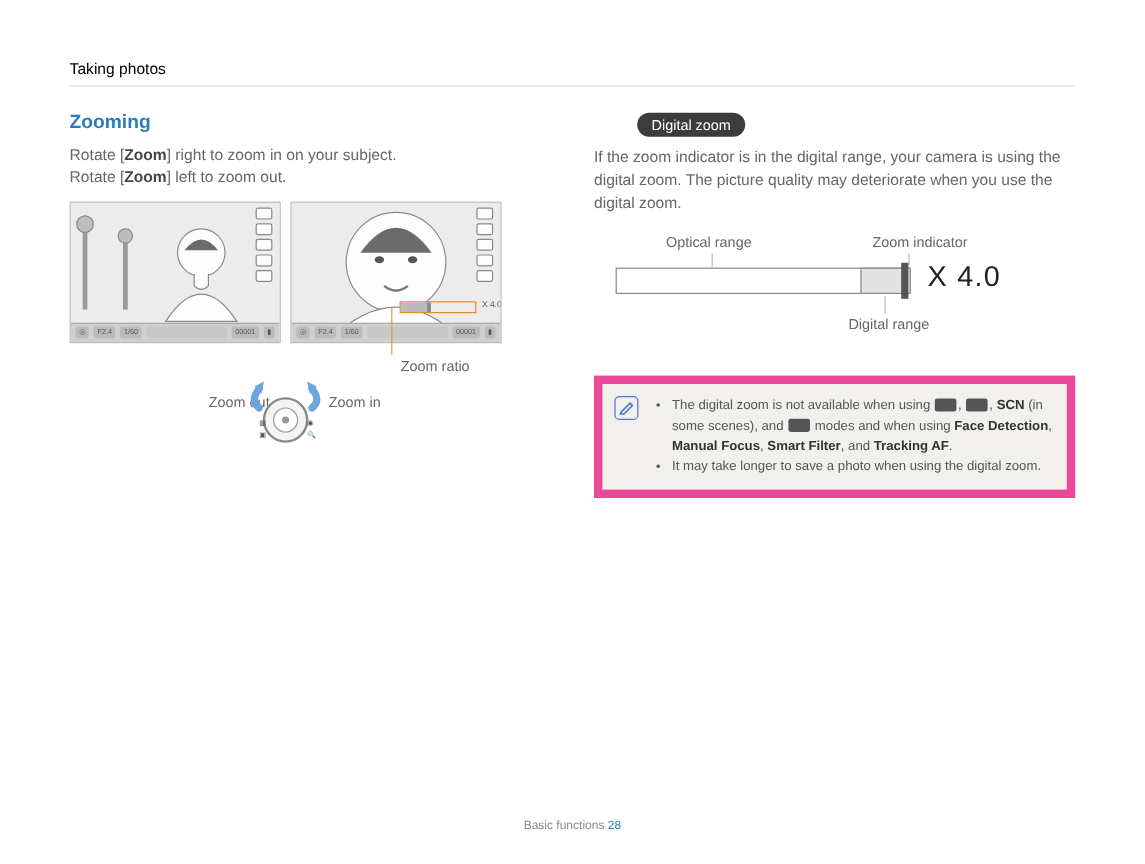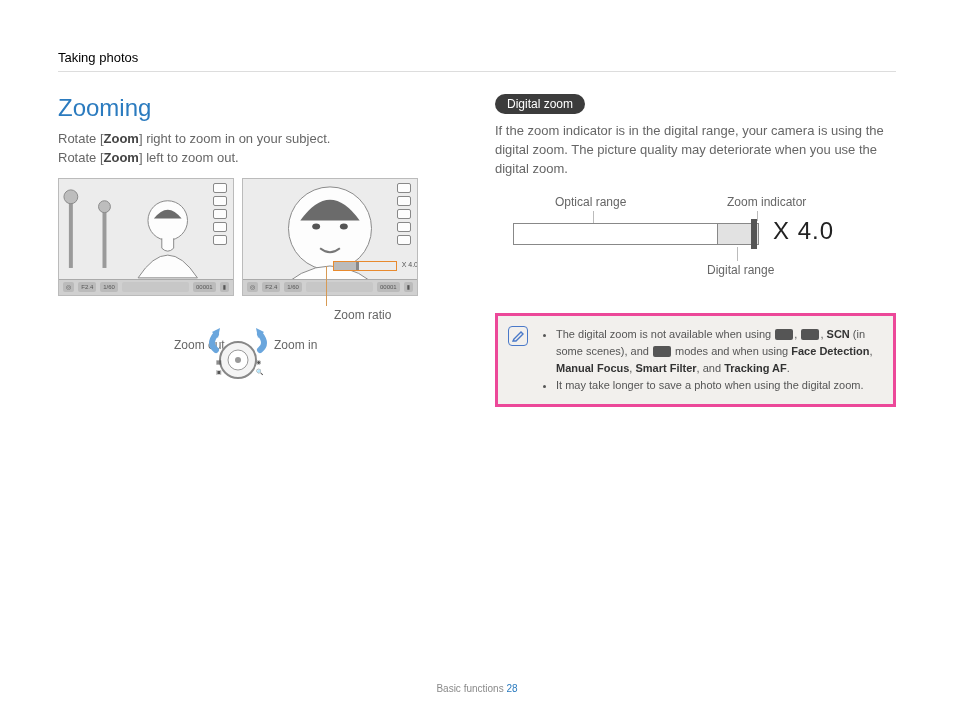--- a/index.html
+++ b/index.html
@@ -1,48 +1,48 @@
 <!DOCTYPE html>
 <html><head>
 <meta charset="utf-8">
 <style>
   * { box-sizing: border-box; margin: 0; padding: 0; }
   html, body { width: 954px; height: 720px; background: #fff; font-family: Arial, Helvetica, sans-serif; color: #555; }
   .page { position: relative; width: 954px; height: 720px; padding: 50px 58px 40px 58px; }
   .breadcrumb { font-size: 13px; color: #000000; border-bottom: 1px solid #ddd; padding-bottom: 6px; margin-bottom: 22px; }
   .columns { display: flex; gap: 36px; }
   .col { flex: 1 1 0; }
-  h1.zoomhead { font-size: 24px; font-weight: 400; color: #2b7bbf; margin-bottom: 8px; }
+  h1.zoomhead { font-size: 16px; font-weight: 700; color: #2b7bbf; margin-bottom: 8px; }
   .bodytext { font-size: 13px; line-height: 1.45; color: #666; margin-bottom: 10px; }
   .bodytext b { color: #444; font-weight: 700; }
   .shots { display: flex; gap: 8px; margin-top: 4px; margin-bottom: 4px; }
   .shot { width: 176px; height: 118px; border: 1px solid #bbb; background: linear-gradient(#f4f4f4,#e9e9e9); position: relative; overflow: hidden; }
   .shot svg { position: absolute; inset: 0; }
   .righticons { position: absolute; right: 4px; top: 4px; width: 16px; display: flex; flex-direction: column; gap: 3px; }
   .righticons span { display: block; width: 14px; height: 10px; border: 1px solid #888; background: #fdfdfd; border-radius: 2px; }
   .bottombar { position: absolute; left:0; right:0; bottom:0; height:16px; background:#d0d0d0; border-top:1px solid #aaa; display:flex; align-items:center; font-size:6px; color:#555; padding:0 4px; gap:4px; }
   .bottombar .chip { background:#bbb; border-radius:2px; padding:0 3px; height:10px; line-height:10px; }
   .zoombar-ind { position:absolute; right:20px; bottom:24px; width:64px; height:10px; border:1.5px solid #e88a2e; }
   .zoombar-ind .fill { position:absolute; left:0; top:0; bottom:0; width:40%; background:#bbb; border-right:3px solid #888; }
   .zoombar-ind .lab { position:absolute; right:-22px; top:-1px; font-size:7px; color:#555; }
   .calls { position:relative; font-size:12px; color:#666; height:80px; margin-top:6px; }
   .calls .zr { position:absolute; left:276px; top:6px; }
   .calls .zout { position:absolute; left:72px; top:36px;margin-left:44px; }
   .calls .zin  { position:absolute; left:216px; top:36px; }
   .calls .line-zr { position:absolute; left:268px; top:-36px; width:1px; height:40px; background:#d79a54; }
   .dial { position:absolute; left:150px; top:26px; width:60px; height:60px; }
-  .pill { display:inline-block; background:#3c3c3c; color:#fff; font-size:12px; padding:3px 12px; border-radius:11px; margin-bottom:8px; }
+  .pill { display:inline-block; background:#3c3c3c; color:#fff; font-size:12px; padding:3px 12px; border-radius:11px; margin-bottom:8px;margin-left:36px; }
   .diagram { position:relative; width:356px; height:110px; margin-left:18px; margin-top:4px; margin-bottom:14px; }
   .diagram .lab { position:absolute; font-size:12px; color:#666; }
   .diagram .bar-outer { position:absolute; left:0; top:34px; width:246px; height:22px; border:1px solid #888; background:#fff; }
   .diagram .bar-dig   { position:absolute; left:204px; top:34px; width:42px; height:22px; border:1px solid #888; background:#e2e2e2; }
   .diagram .tick { position:absolute; left:238px; top:30px; width:6px; height:30px; background:#555; }
   .diagram .mult { position:absolute; left:260px; top:28px; font-size:24px; color:#222; letter-spacing:1px; }
   .diagram .ldr { position:absolute; background:#bbb; }
-  .notebox { background:#f2f0ed; border:3px solid #ec4899; padding:10px 12px 10px 44px; position:relative; font-size:11px; color:#555; line-height:1.55; }
+  .notebox { background:#f2f0ed; border:7px solid #ec4899; padding:10px 12px 10px 44px; position:relative; font-size:11px; color:#555; line-height:1.55; }
   .notebox .noteicon { position:absolute; left:10px; top:10px; width:20px; height:20px; border:1.5px solid #4a79c9; border-radius:4px; display:flex; align-items:center; justify-content:center; color:#4a79c9; }
   .notebox ul { list-style: disc; padding-left: 14px; }
   .notebox .modeicon { display:inline-block; vertical-align:middle; width:18px; height:11px; background:#555; border-radius:2px; margin:0 1px; }
   .notebox b { color:#333; font-weight:700; }
   .footer { position:absolute; bottom:26px; left:0; right:0; text-align:center; font-size:10px; color:#8a8a8a; }
   .footer .pg { color:#2b7bbf; }
 </style>
 </head>
 <body>
 

